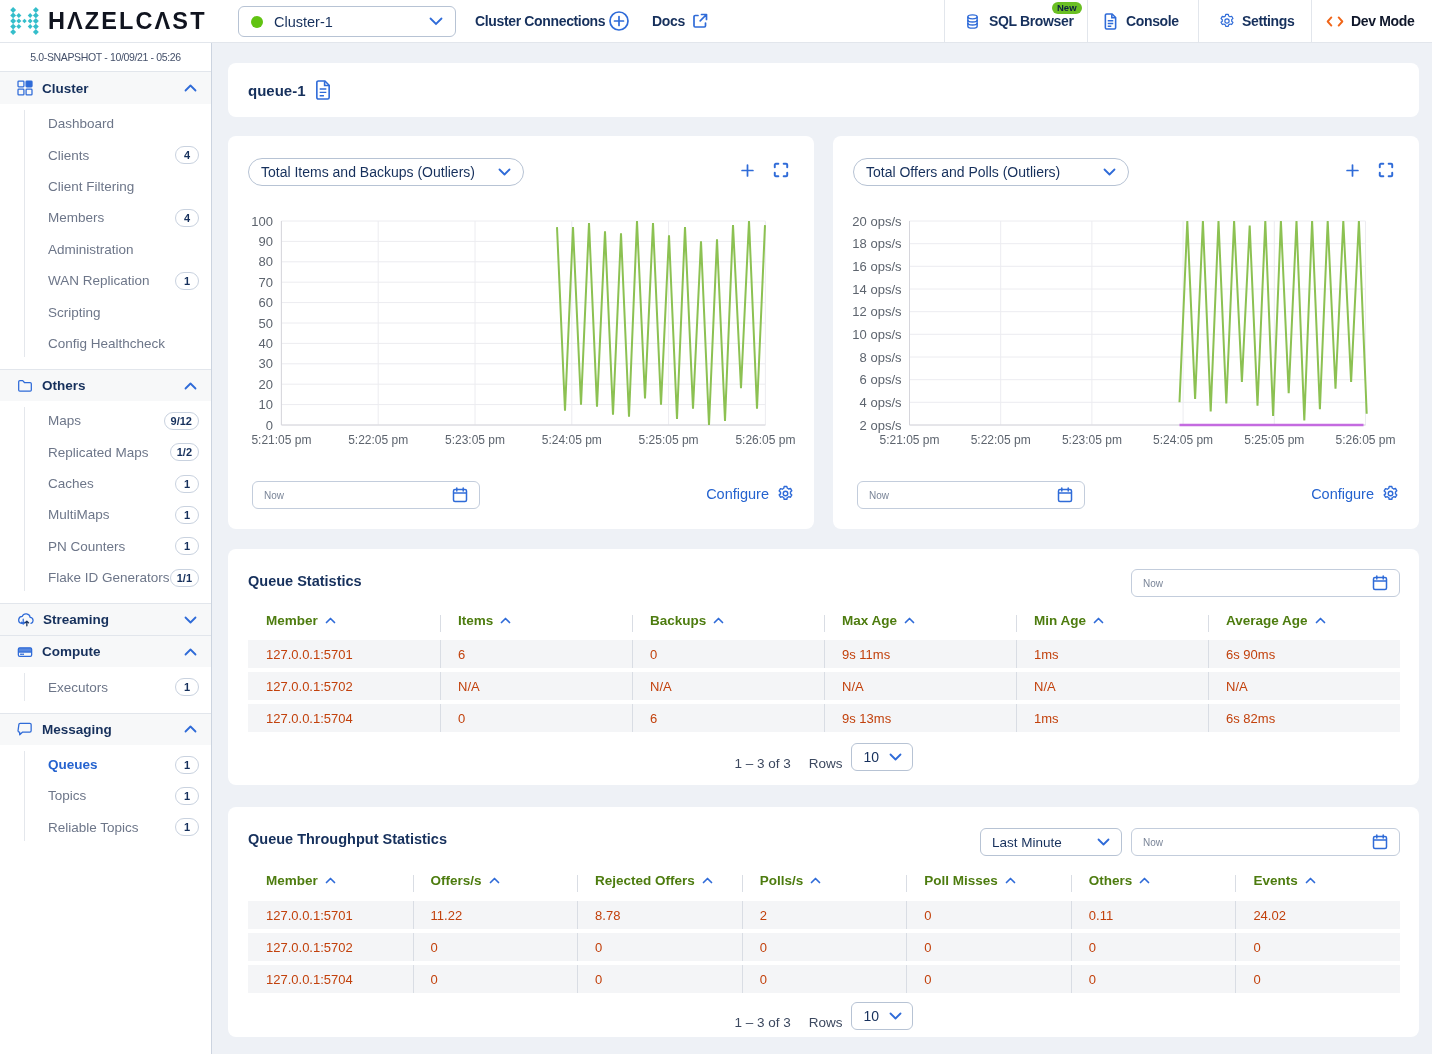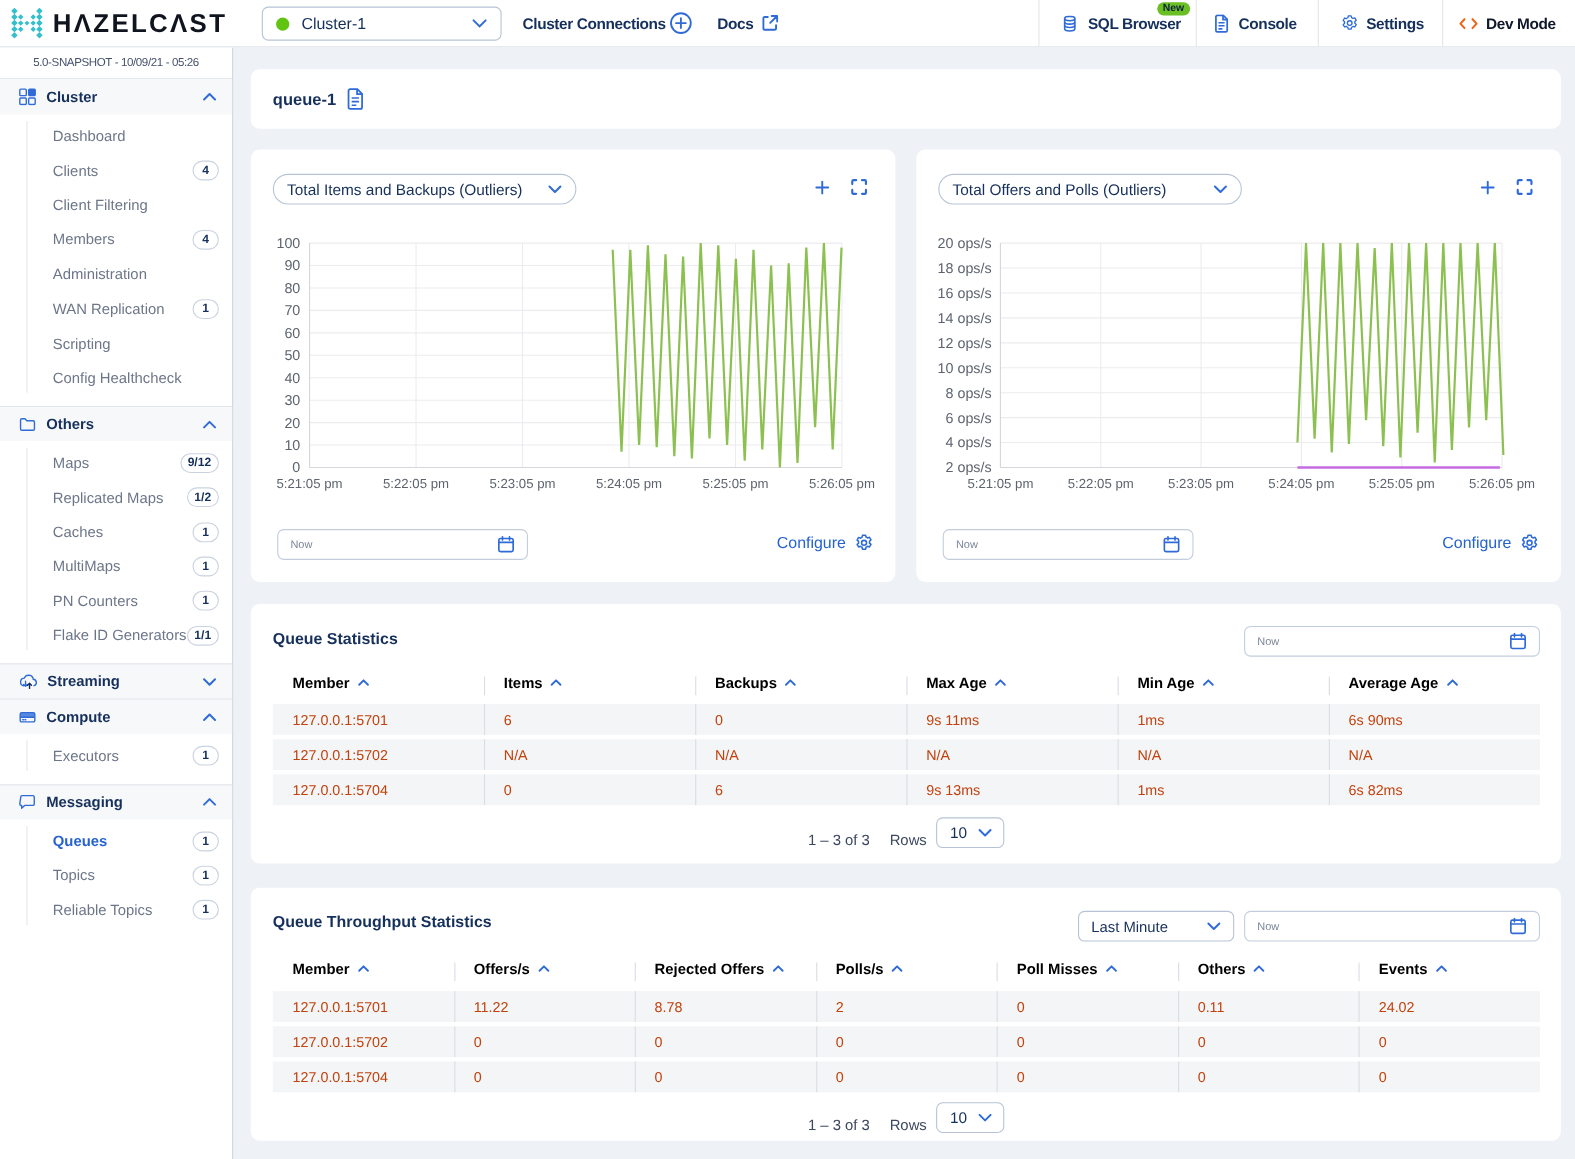--- a/index.html
+++ b/index.html
@@ -35,21 +35,21 @@
 .chselect span { font-size:14px; color:#16305c; flex:1; }
 .chicons { position:absolute; right:25px; top:26px; height:16px; display:flex; gap:19px; align-items:center; }
 .chart { position:absolute; left:0; top:60px; }
 .nowinput { position:absolute; height:28px; border:1px solid #c3cddc; border-radius:6px; display:flex; align-items:center; padding:0 11px; }
 .nowinput span { font-size:10px; color:#7a8598; flex:1; }
 .configure { position:absolute; right:20px; top:349px; display:flex; align-items:center; gap:8px; font-size:14.5px; color:#2563cf; }
 .cardtitle { position:absolute; left:20px; top:24px; font-size:14.5px; font-weight:700; color:#16305c; }
 .lmselect { position:absolute; height:28px; border:1px solid #b7c3d4; border-radius:6px; display:flex; align-items:center; padding:0 11px; }
 .lmselect span { font-size:13.5px; color:#16305c; flex:1; }
 .thead { position:absolute; left:0; width:1191px; height:20px; }
-.th { position:absolute; font-size:13.5px; font-weight:700; color:#000000; display:inline-flex; align-items:center; gap:7px; top:0; }
+.th { position:absolute; font-size:13.5px; font-weight:700; color:#4d7c0f; display:inline-flex; align-items:center; gap:7px; top:0; }
 .th svg { display:inline-block; }
 .vsep { position:absolute; width:1px; background:#d9dde4; }
 .trow { position:absolute; left:20px; width:1152px; height:28px; background:#f4f5f7; }
 .td { position:absolute; font-size:13px; color:#c2410c; top:7px; }
 .pager { position:absolute; left:0; width:1191px; height:28px; display:flex; align-items:flex-end; justify-content:center; }
 .pinfo { font-size:13.5px; color:#3c485f; }
 .prows { font-size:13.5px; color:#3c485f; margin-left:18px; }
 .pselect { margin-left:8px; width:62px; height:28px; border:1px solid #b7c3d4; border-radius:6px; display:inline-flex; align-items:center; justify-content:space-between; padding:0 10px 0 12px; font-size:14px; color:#16305c; }
 </style>
 </head>

